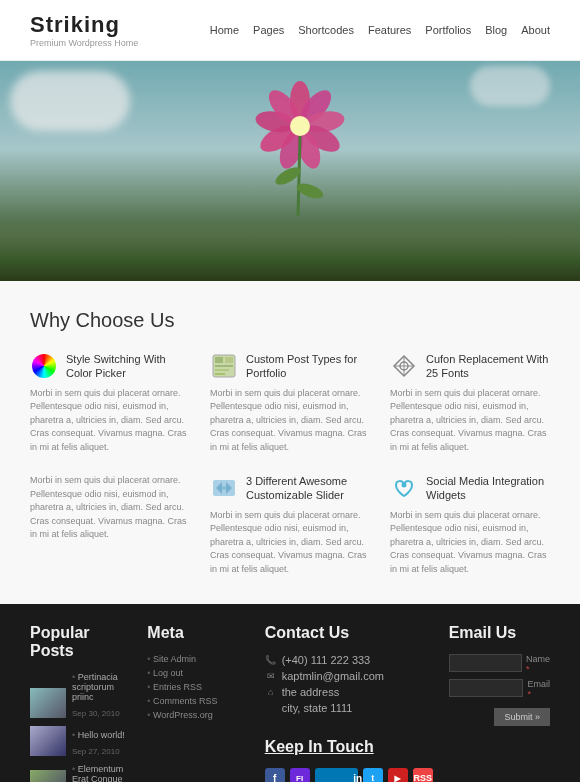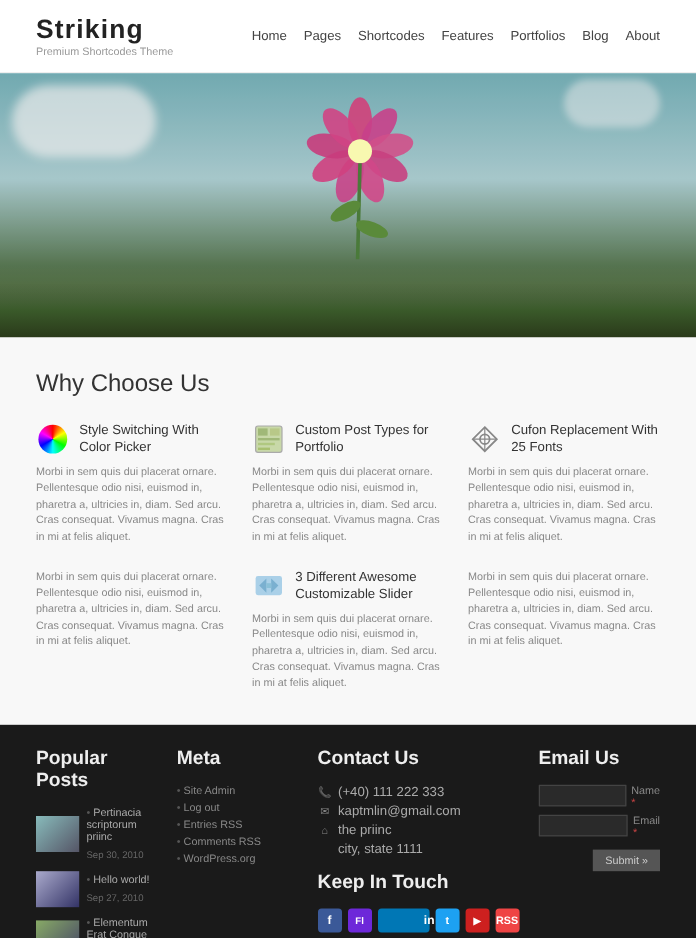--- a/index.html
+++ b/index.html
@@ -31,21 +31,21 @@
     
     .icon-colorwheel { width: 24px; height: 24px; border-radius: 50%; background: conic-gradient(red, yellow, lime, cyan, blue, magenta, red); }
 
     
     #footer { background: #1a1a1a; padding: 20px 30px; color: #aaa; }
     .footer-grid { display: grid; grid-template-columns: 1fr 1fr 1fr 1fr; gap: 16px; }
     .footer-col h4 { font-size: 16px; color: #eee; margin-bottom: 12px; font-weight: bold; }
     .footer-col a { font-size: 9px; color: #888; text-decoration: none; display: block; margin-bottom: 4px; }
     .footer-col a:before { content: "• "; color: #555; }
 
-    .popular-post { display: flex; gap: 6px; margin-bottom: 8px; align-items: center; }
+    .popular-post { display: flex; gap: 6px; margin-bottom: 8px; align-items: flex-end; }
     .post-thumb { width: 36px; height: 30px; background: #555; flex-shrink: 0; }
     .post-thumb.t1 { background: linear-gradient(135deg, #8bb, #556); }
     .post-thumb.t2 { background: linear-gradient(135deg, #aac, #336); }
     .post-thumb.t3 { background: linear-gradient(135deg, #8a6, #446); }
     .post-info a { font-size: 9px; color: #aaa; text-decoration: none; display: block; }
     .post-info span { font-size: 8px; color: #666; }
 
     .contact-row { display: flex; align-items: center; gap: 5px; margin-bottom: 4px; }
     .contact-icon { width: 12px; height: 12px; display: flex; align-items: center; justify-content: center; font-size: 9px; color: #888; flex-shrink: 0; }
 
@@ -66,21 +66,21 @@
 
     .cloud-bg { position: absolute; top: 10px; left: 10px; width: 120px; height: 60px; background: rgba(255,255,255,0.7); border-radius: 50px; filter: blur(4px); }
     .cloud-bg2 { position: absolute; top: 5px; right: 30px; width: 80px; height: 40px; background: rgba(255,255,255,0.5); border-radius: 50px; filter: blur(3px); }
   </style>
 </head>
 <body>
 
 <div id="header">
   <div id="logo-area">
     <h1>Striking</h1>
-    <p>Premium Shortcodes Theme</p>
+    <p>Premium Wordpress Home</p>
   </div>
   <nav id="nav">
     <a>Home</a>
     <a>Pages</a>
     <a>Shortcodes</a>
     <a>Features</a>
     <a>Portfolios</a>
     <a>Blog</a>
     <a>About</a>
   </nav>
@@ -181,20 +181,29 @@
             <polygon points="20,12 14,6 14,18" fill="#7ab0d0"></polygon>
             <rect x="10" y="10" width="4" height="4" fill="#8ac0d8"></rect>
           </svg>
         </div>
         <div class="feature-title">3 Different Awesome Customizable Slider</div>
       </div>
       <div class="feature-text">Morbi in sem quis dui placerat ornare. Pellentesque odio nisi, euismod in, pharetra a, ultricies in, diam. Sed arcu. Cras consequat. Vivamus magna. Cras in mi at felis aliquet.</div>
     </div>
 
     <div class="feature-item">
+      <div class="feature-header">
+        <div class="feature-icon">
+          <svg width="24" height="24" viewBox="0 0 24 24">
+            <path d="M12 8 C14 4 20 4 20 9 C20 15 12 20 12 20 C12 20 4 15 4 9 C4 4 10 4 12 8Z" fill="none" stroke="#4bb8d8" stroke-width="2"></path>
+            <circle cx="12" cy="9" r="2.5" fill="#4bb8d8"></circle>
+          </svg>
+        </div>
+        <div class="feature-title">Social Media Integration Widgets</div>
+      </div>
       <div class="feature-text">Morbi in sem quis dui placerat ornare. Pellentesque odio nisi, euismod in, pharetra a, ultricies in, diam. Sed arcu. Cras consequat. Vivamus magna. Cras in mi at felis aliquet.</div>
     </div>
   </div>
 </div>
 
 <div id="footer">
   <div class="footer-grid">
 
     <div class="footer-col">
       <h4>Popular Posts</h4>
@@ -235,28 +244,28 @@
       <div class="contact-row">
         <div class="contact-icon">📞</div>
         <span>(+40) 111 222 333</span>
       </div>
       <div class="contact-row">
         <div class="contact-icon">✉</div>
         <span>kaptmlin@gmail.com</span>
       </div>
       <div class="contact-row">
         <div class="contact-icon">⌂</div>
-        <span>the priinc</span>
+        <span>the address</span>
       </div>
       <div class="contact-row">
         <div class="contact-icon"> </div>
         <span>city, state  1111</span>
       </div>
 
-      <h4 style="margin-top:13px;">Keep In Touch</h4>
+      <h4 style="margin-top:24px;text-decoration:underline;">Keep In Touch</h4>
       <div class="social-icons">
         <div class="soc-icon soc-fb">f</div>
         <div class="soc-icon soc-fl" style="font-size:8px;">Fl</div>
         <div class="soc-icon soc-li">in</div>
         <div class="soc-icon soc-tw" style="font-size:9px;">t</div>
         <div class="soc-icon soc-yt" style="font-size:8px;">▶</div>
         <div class="soc-icon soc-rss" style="font-size:9px;">RSS</div>
       </div>
     </div>
 

